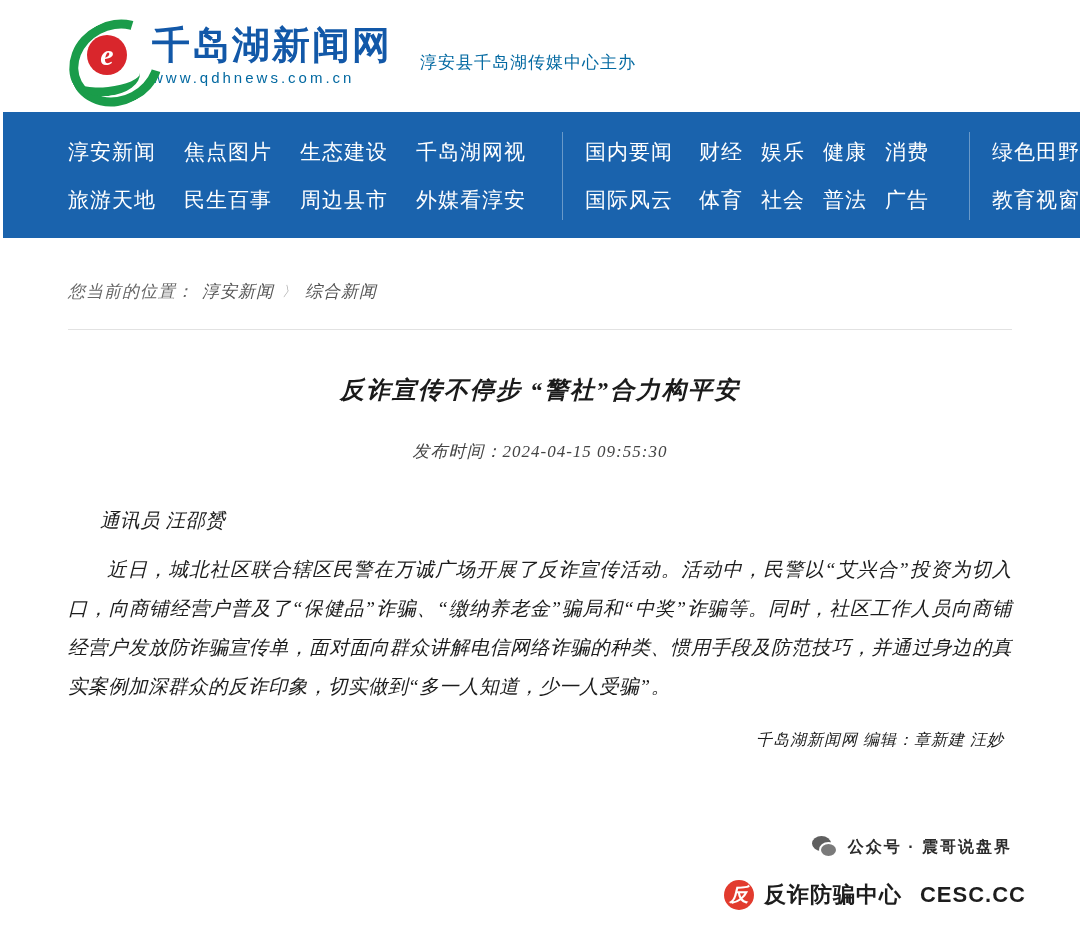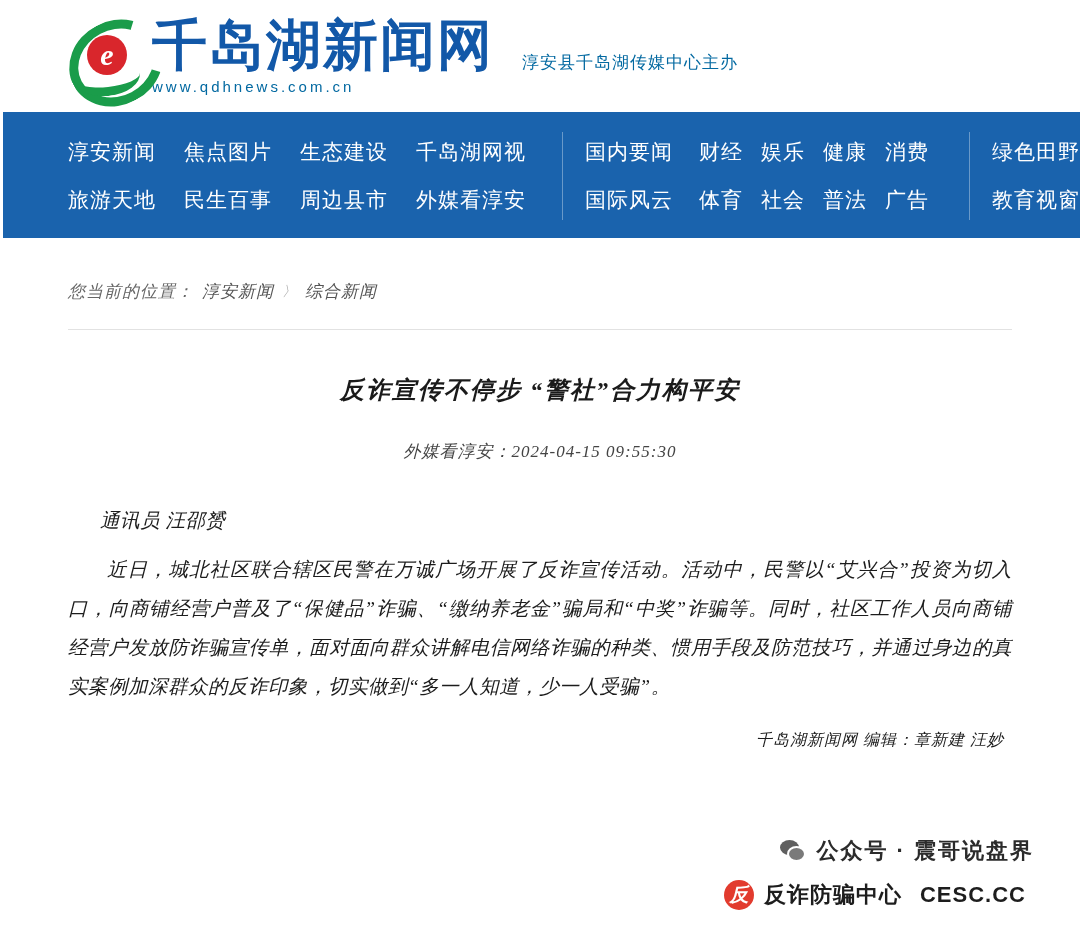--- a/index.html
+++ b/index.html
@@ -74,21 +74,21 @@
     line-height: 40px;
     text-align: center;
     font-weight: bold;
   }
   .logo-text {
     display: flex;
     flex-direction: column;
     justify-content: center;
   }
   .logo-title {
-    font-size: 55px;
+    font-size: 38px;
     font-weight: bold;
     color: #1258a8;
     letter-spacing: 2px;
     line-height: 1.05;
     font-family: Liberation Serif, serif;
   }
   .logo-url {
     font-size: 15px;
     color: #0369a1;
     letter-spacing: 3px;
@@ -207,27 +207,27 @@
   
   .footer-band {
     position: absolute;
     left: 0;
     bottom: 0;
     width: 1080px;
     height: 110px;
   }
   .wechat-line {
     position: absolute;
-    right: 46px;
+    right: 68px;
     top: 14px;
     display: flex;
     align-items: center;
     gap: 10px;
     color: #2b2b2b;
-    font-size: 22px;
+    font-size: 16px;
     font-weight: bold;
     letter-spacing: 2px;
     font-family: "Liberation Sans", sans-serif;
   }
   .wechat-icon {
     width: 26px; height: 22px;
     position: relative;
     display: inline-block;
   }
   .wechat-icon .b1 {
@@ -356,21 +356,21 @@
     <div class="breadcrumb">
       <span class="crumb-label">您当前的位置：</span>
       <span class="crumb-link">淳安新闻</span>
       <span class="crumb-arrow">〉</span>
       <span class="crumb-current">综合新闻</span>
     </div>
 
     <h1 class="article-title">反诈宣传不停步 “警社”合力构平安</h1>
 
     <div class="article-meta">
-      <span>外媒看淳安：</span><span>2024-04-15 09:55:30</span>
+      <span>发布时间：</span><span>2024-04-15 09:55:30</span>
     </div>
 
     <div class="article-body">
       <p class="p-byline">通讯员 汪邵赟</p>
       <p class="p-indent">近日，城北社区联合辖区民警在万诚广场开展了反诈宣传活动。活动中，民警以“艾兴合”投资为切入口，向商铺经营户普及了“保健品”诈骗、“缴纳养老金”骗局和“中奖”诈骗等。同时，社区工作人员向商铺经营户发放防诈骗宣传单，面对面向群众讲解电信网络诈骗的种类、惯用手段及防范技巧，并通过身边的真实案例加深群众的反诈印象，切实做到“多一人知道，少一人受骗”。</p>
     </div>
 
     <div class="article-signature">千岛湖新闻网 编辑：章新建 汪妙</div>
   </div>
 

